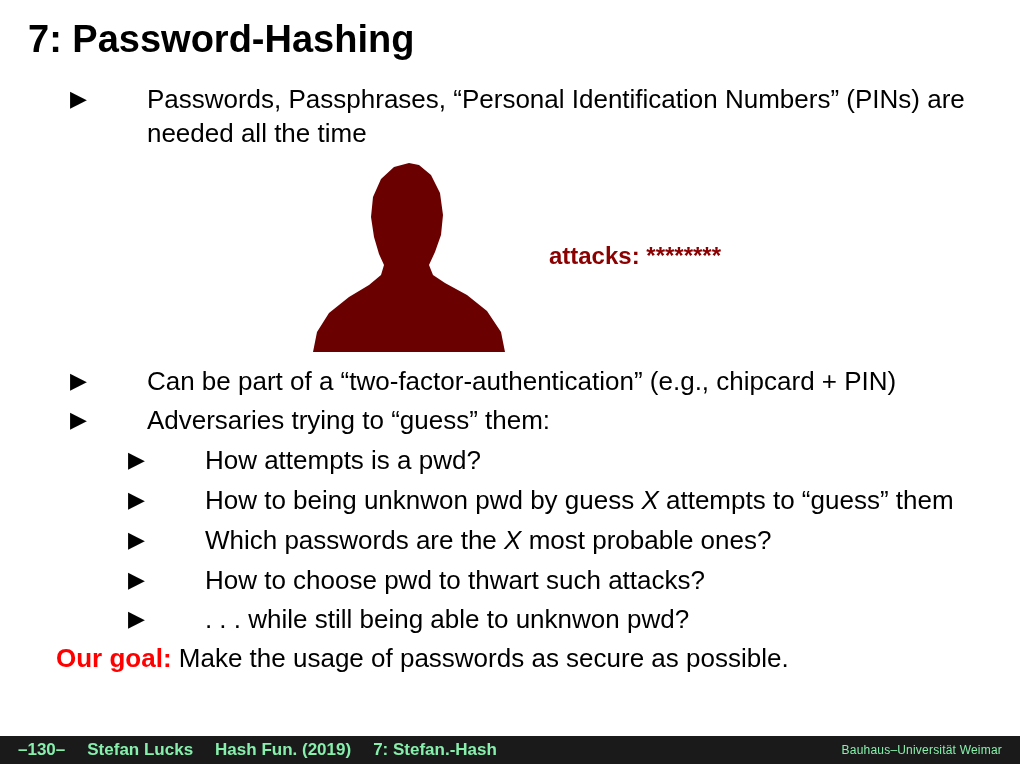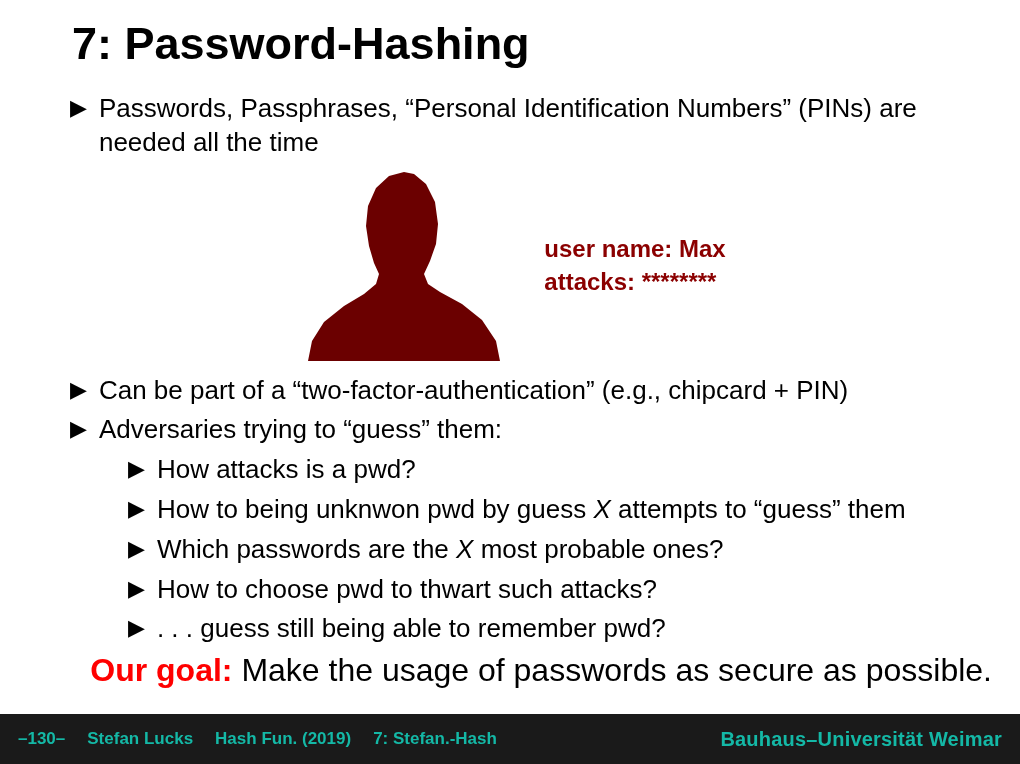--- a/index.html
+++ b/index.html
@@ -8,82 +8,80 @@
     height: 764px;
     font-family: "Helvetica Neue", Helvetica, Arial, sans-serif;
     background: #fff;
     position: relative;
     overflow: hidden;
   }
   .slide {
     padding: 18px 28px 0 28px;
   }
   .title {
-    font-size: 45px;
+    font-size: 38px;
     font-weight: bold;
     margin-bottom: 22px;
-    margin-left: 44px;
   }
   .bullets {
     font-size: 26px;
     line-height: 1.3;
   }
   .bullet {
     display: flex;
     margin-bottom: 6px;
   }
   .level1 { margin-left: 42px; }
   .level2 { margin-left: 100px; }
   .arrow {
     flex: 0 0 auto;
     margin-right: 12px;
     font-size: 22px;
     line-height: 32px;
   }
-  .btext { flex: 1 1 auto; }
+  .btext { flex: 1 1 auto; margin-left: 48px; }
   .figure-row {
     display: flex;
     align-items: center;
     justify-content: center;
     margin: 6px 0 8px 0;
     gap: 30px;
   }
   .person-svg { flex: 0 0 auto; }
   .login-text {
     color: #8b0000;
     font-weight: bold;
     font-size: 24px;
     line-height: 1.35;
   }
   .goal {
-    font-size: 32px;
+    font-size: 26px;
     margin-left: 28px;
-    text-align: right;
   }
   .goal-label {
     color: #ff0000;
     font-weight: bold;
   }
   .footer {
     position: absolute;
     left: 0; right: 0; bottom: 0;
-    height: 50px;
+    height: 28px;
     background: #1a1a1a;
-    color: #14b8a6;
+    color: #86efac;
     display: flex;
     align-items: center;
     font-size: 17px;
     font-weight: bold;
     padding: 0 18px;
   }
   .footer-left { display: flex; gap: 22px; }
   .footer-right {
     margin-left: auto;
-    font-size: 20px;
-    font-weight: bold;
+    font-size: 12px;
+    font-weight: normal;
     letter-spacing: 0.2px;
   }
   b.pwd { font-weight: normal; }
   i.x { font-style: italic; }
 </style>
 </head>
 <body>
 
 <div class="slide">
   <div class="title">7: Password-Hashing</div>
@@ -93,39 +91,38 @@
     <div class="bullet level1">
       <span class="arrow">▶</span>
       <span class="btext">Passwords, Passphrases, “Personal Identification Numbers” (PINs) are needed all the time</span>
     </div>
 
     <div class="figure-row">
       <svg class="person-svg" width="220" height="200" viewBox="0 0 220 200">
         <path fill="#6b0000" d="M110 6 L95 10 L82 22 L74 40 L72 60 L75 80 L80 97 L85 108 L82 118 L70 128 L50 140 L30 156 L18 175 L14 195 L206 195 L202 175 L188 154 L168 138 L146 126 L134 118 L130 108 L136 95 L142 78 L144 58 L141 36 L132 18 L120 8 Z"></path>
       </svg>
       <div class="login-text">
-        <div>user name: Max</div>
         <div>attacks: ********</div>
       </div>
     </div>
 
     <div class="bullet level1">
       <span class="arrow">▶</span>
       <span class="btext">Can be part of a “two-factor-authentication” (e.g., chipcard + PIN)</span>
     </div>
 
     <div class="bullet level1">
       <span class="arrow">▶</span>
       <span class="btext">Adversaries trying to “guess” them:</span>
     </div>
 
     <div class="bullet level2">
       <span class="arrow">▶</span>
       <span class="btext">
-        <span>How attacks is a </span><b class="pwd">pwd</b><span>?</span>
+        <span>How attempts is a </span><b class="pwd">pwd</b><span>?</span>
       </span>
     </div>
 
     <div class="bullet level2">
       <span class="arrow">▶</span>
       <span class="btext">
         <span>How to being unknwon </span><b class="pwd">pwd</b><span> by guess </span><i class="x">X</i><span> attempts to “guess” them</span>
       </span>
     </div>
 
@@ -139,21 +136,21 @@
     <div class="bullet level2">
       <span class="arrow">▶</span>
       <span class="btext">
         <span>How to choose </span><b class="pwd">pwd</b><span> to thwart such attacks?</span>
       </span>
     </div>
 
     <div class="bullet level2">
       <span class="arrow">▶</span>
       <span class="btext">
-        <span>. . .  guess still being able to remember </span><b class="pwd">pwd</b><span>?</span>
+        <span>. . .  while still being able to unknwon </span><b class="pwd">pwd</b><span>?</span>
       </span>
     </div>
 
   </div>
 
   <div class="goal">
     <span class="goal-label">Our goal:</span><span> Make the usage of passwords as secure as possible.</span>
   </div>
 </div>
 

